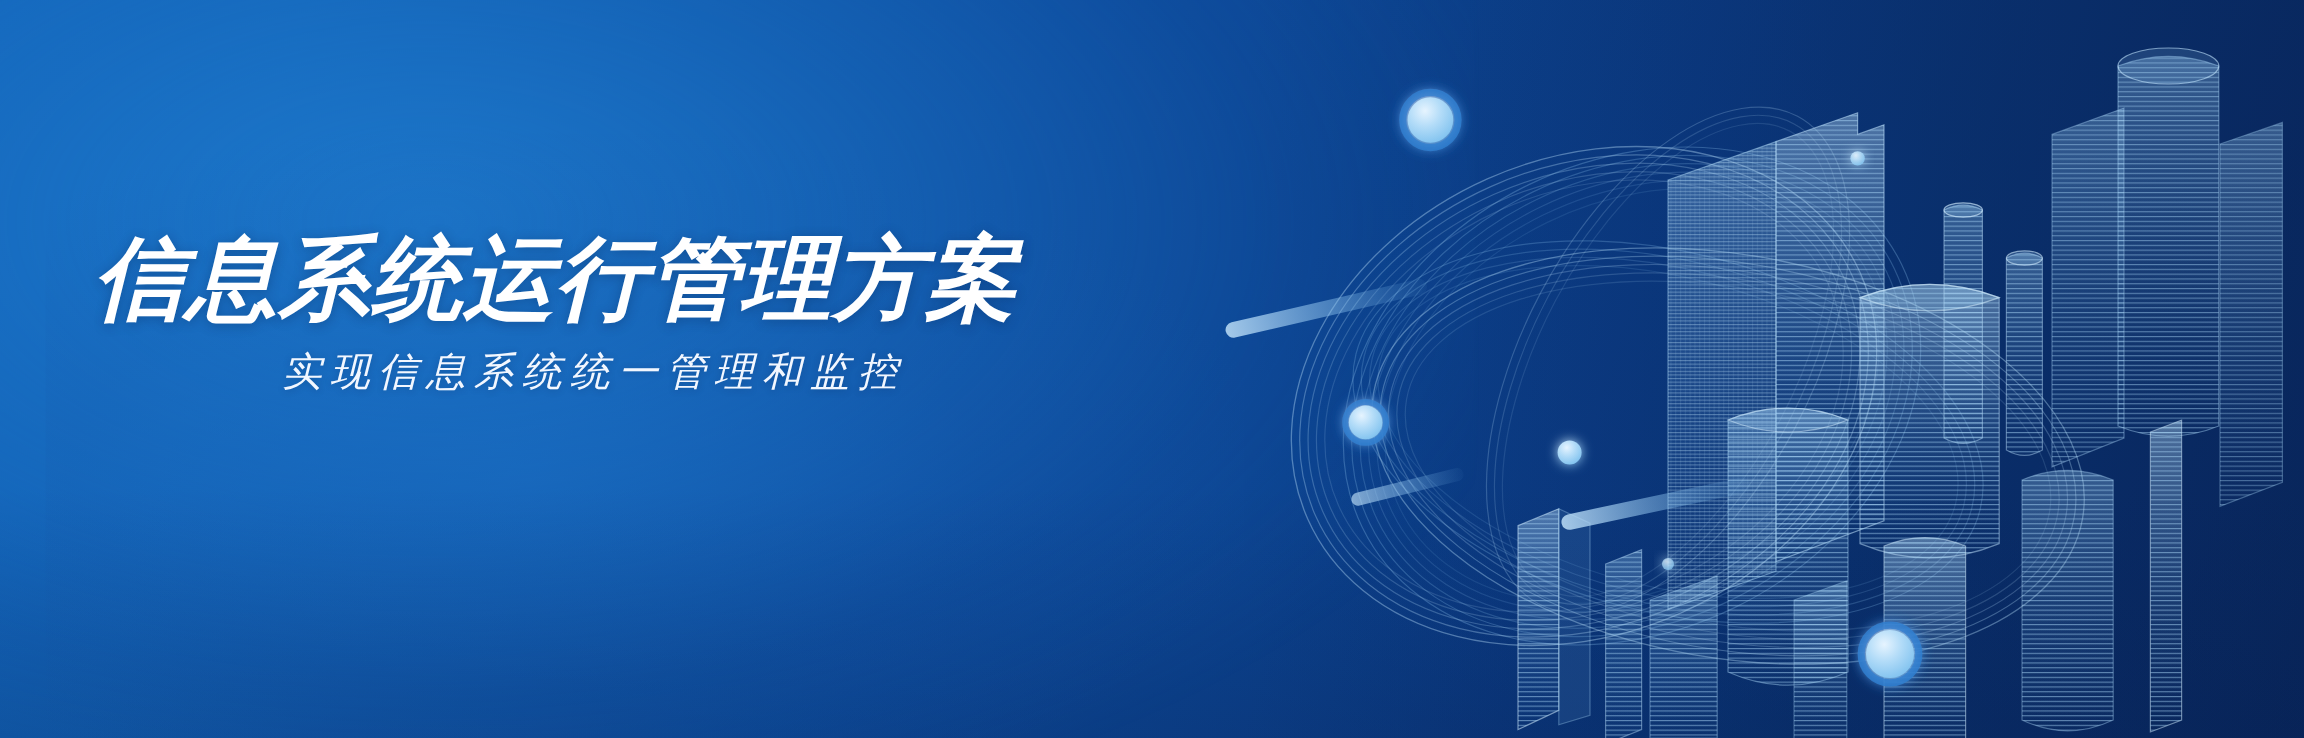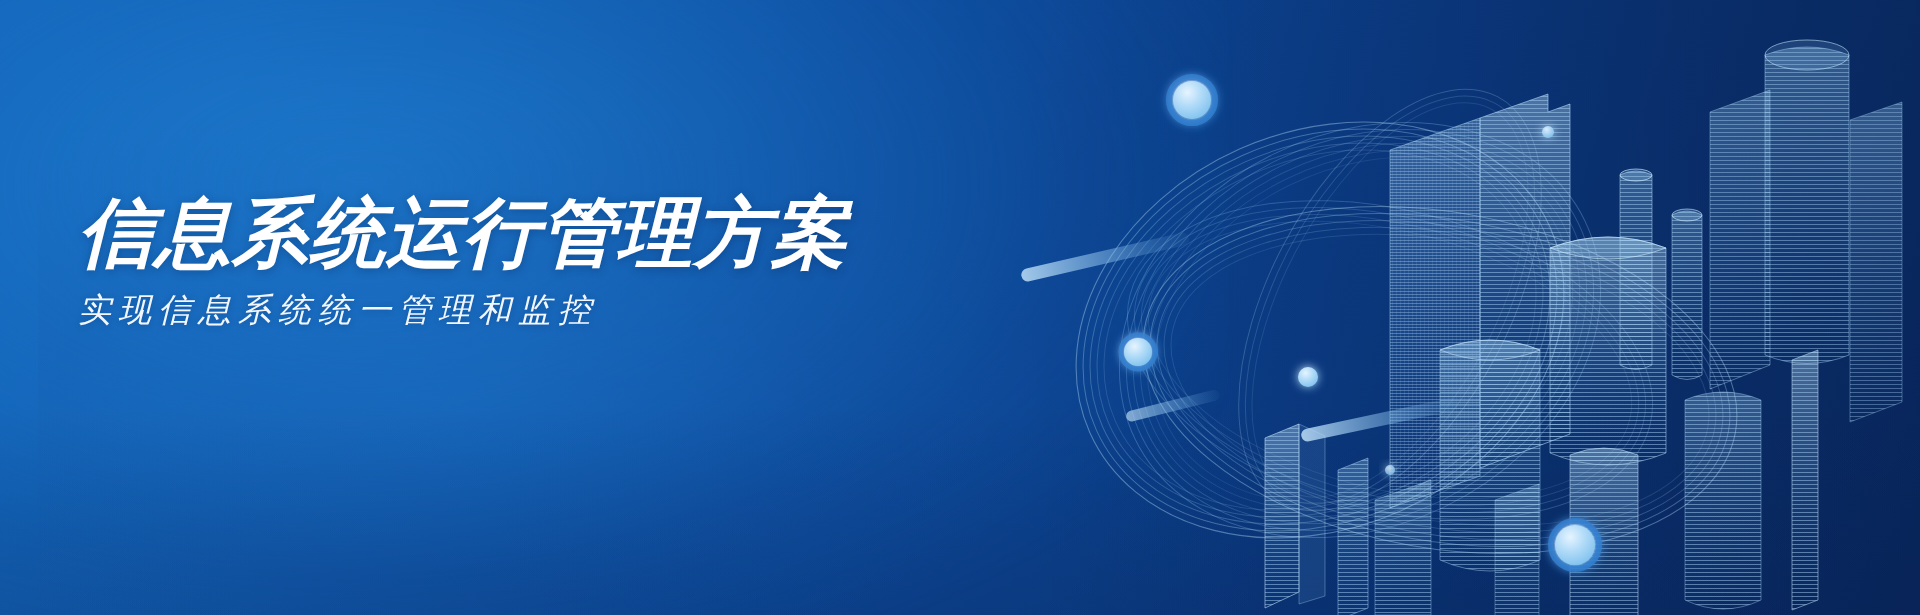--- a/index.html
+++ b/index.html
@@ -76,20 +76,21 @@
     line-height:86px;
     font-weight:700;
     font-style:italic;
     color:#ffffff;
     letter-spacing:1px;
     white-space:nowrap;
     text-shadow:0 2px 10px rgba(4,26,70,0.30);
   }
   .sub-title {
     margin-top:12px;
+    text-align:center;
     width:834px;
     font-size:33px;
     line-height:44px;
     font-weight:400;
     font-style:italic;
     color:#f2f7ff;
     letter-spacing:7px;
     white-space:nowrap;
     text-shadow:0 1px 6px rgba(4,26,70,0.25);
   }

